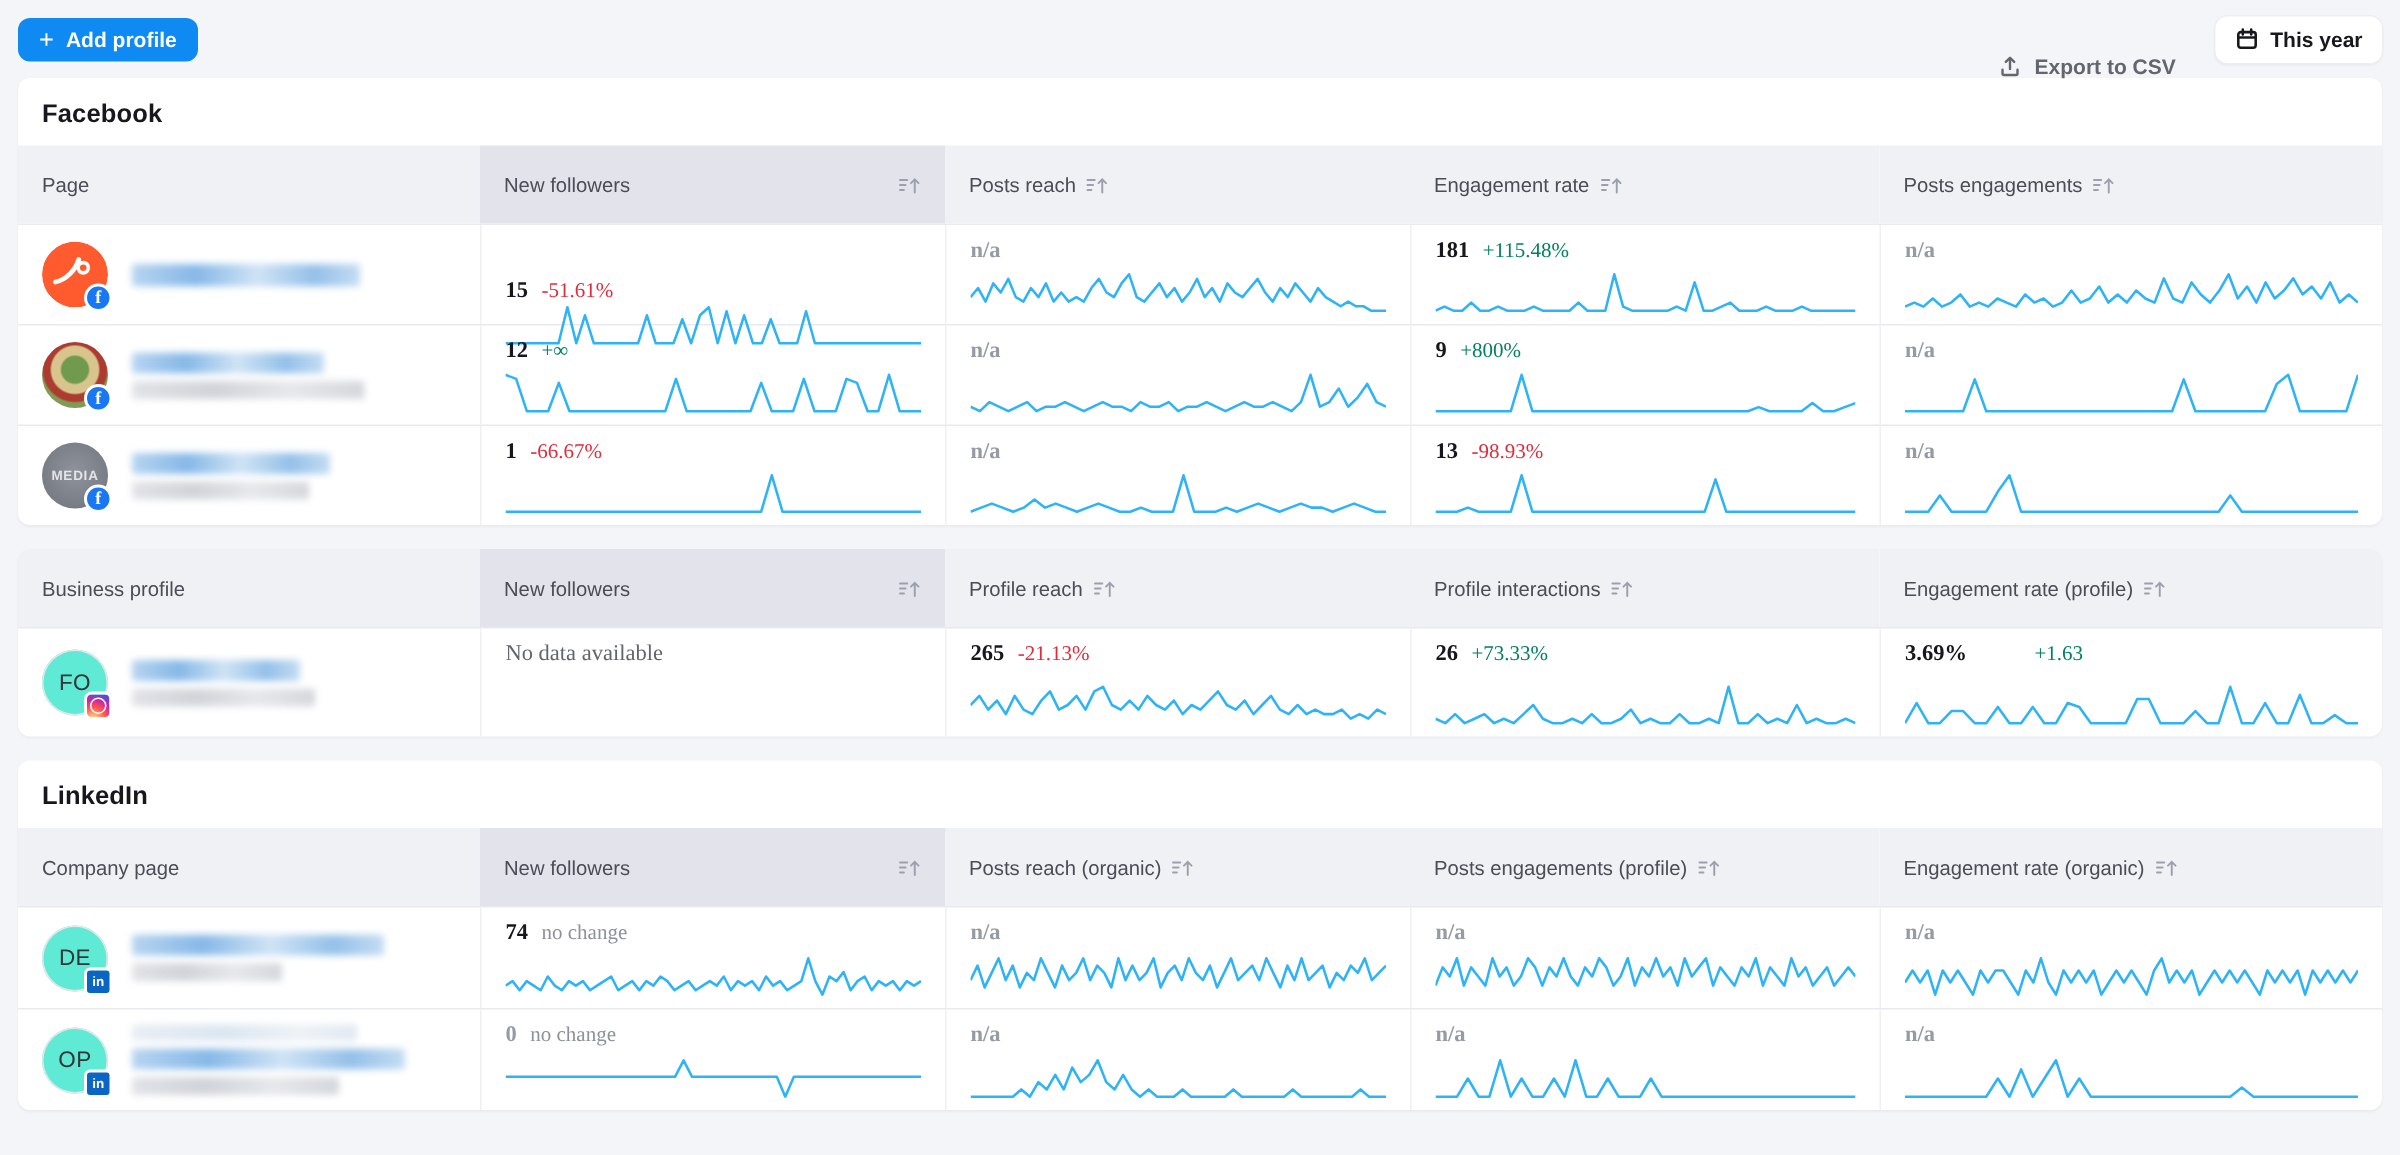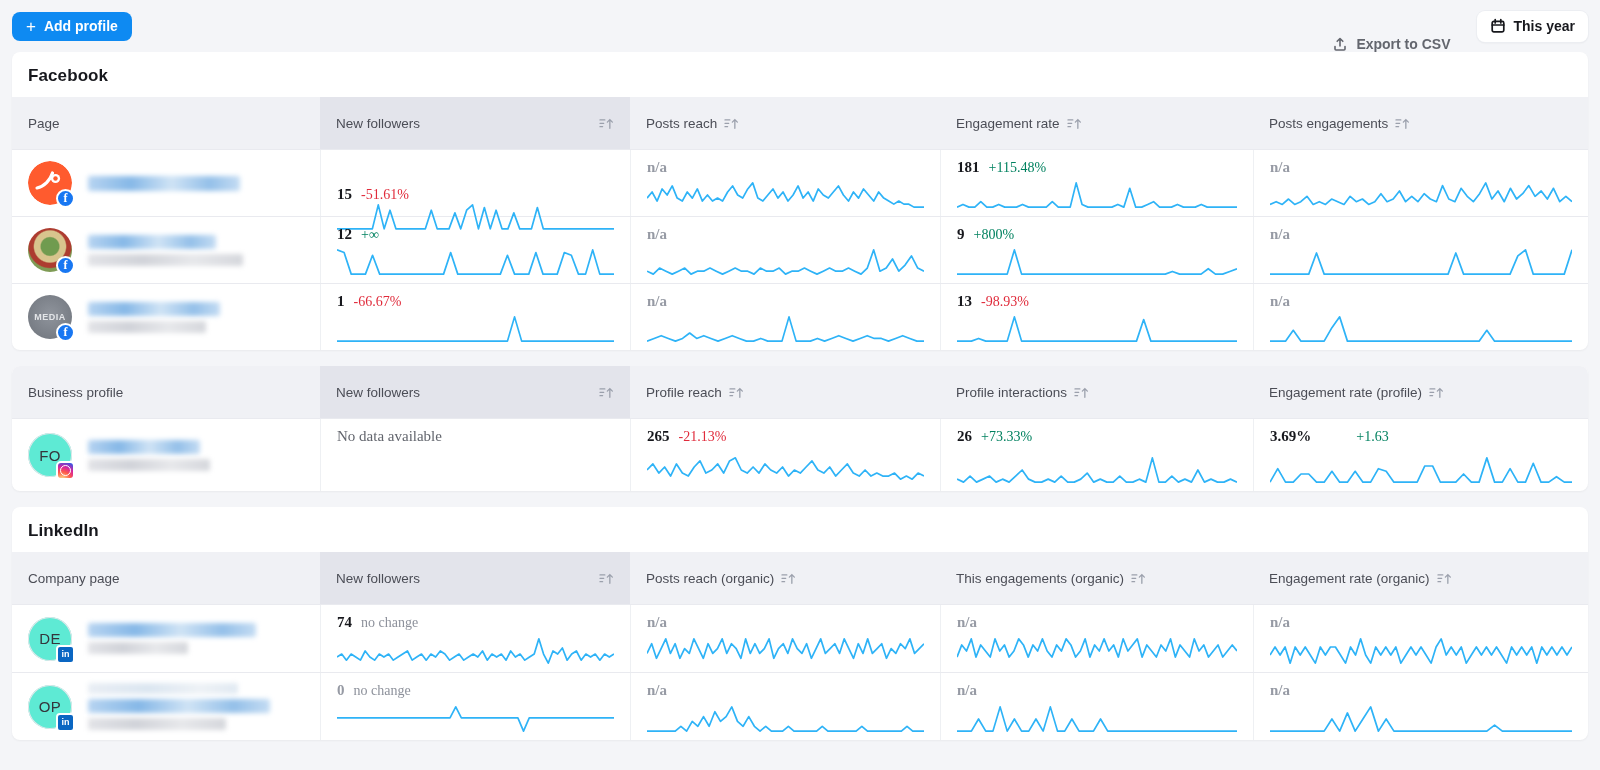--- a/index.html
+++ b/index.html
@@ -388,21 +388,21 @@
         </svg>
     </div>
     <div class="th">
       <span>Posts reach (organic)</span>
       <svg class="sort-ico" viewBox="0 0 16 14" fill="none" stroke="#9ba0ac" stroke-width="1.4" stroke-linecap="round">
           <path d="M1 3.2h5.2M1 6.8h4M1 10.4h2.8"></path>
           <path d="M11.6 12.2V2.8M8.9 5.5l2.7-2.7 2.7 2.7"></path>
         </svg>
     </div>
     <div class="th">
-      <span>This engagements (organic)</span>
+      <span>Posts engagements (profile)</span>
       <svg class="sort-ico" viewBox="0 0 16 14" fill="none" stroke="#9ba0ac" stroke-width="1.4" stroke-linecap="round">
           <path d="M1 3.2h5.2M1 6.8h4M1 10.4h2.8"></path>
           <path d="M11.6 12.2V2.8M8.9 5.5l2.7-2.7 2.7 2.7"></path>
         </svg>
     </div>
     <div class="th">
       <span>Engagement rate (organic)</span>
       <svg class="sort-ico" viewBox="0 0 16 14" fill="none" stroke="#9ba0ac" stroke-width="1.4" stroke-linecap="round">
           <path d="M1 3.2h5.2M1 6.8h4M1 10.4h2.8"></path>
           <path d="M11.6 12.2V2.8M8.9 5.5l2.7-2.7 2.7 2.7"></path>

